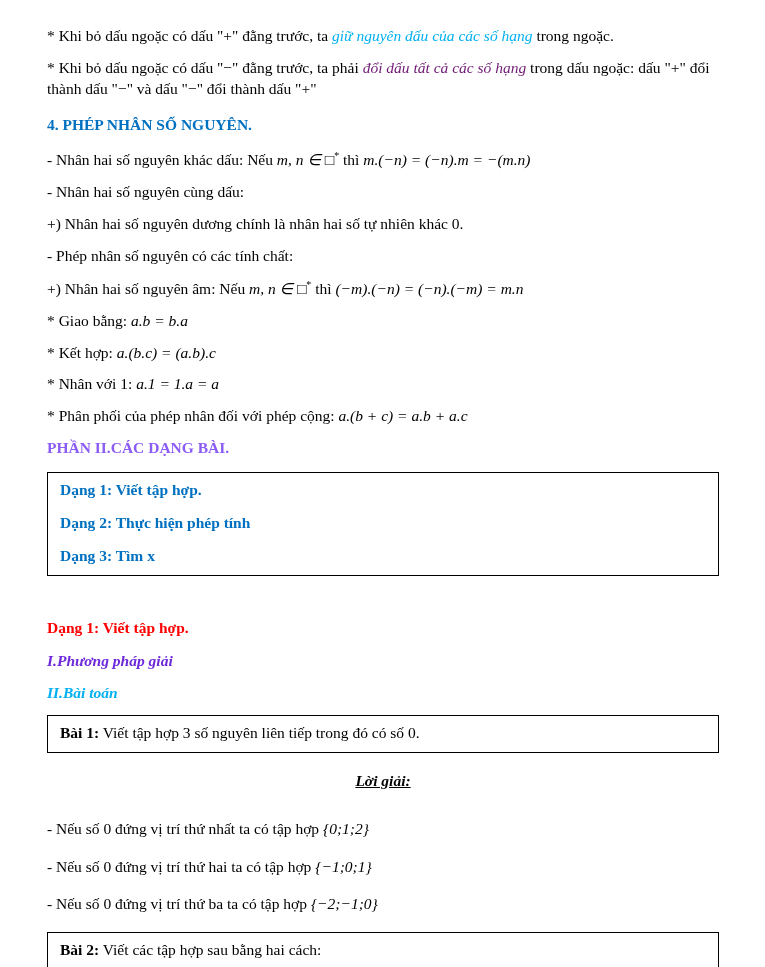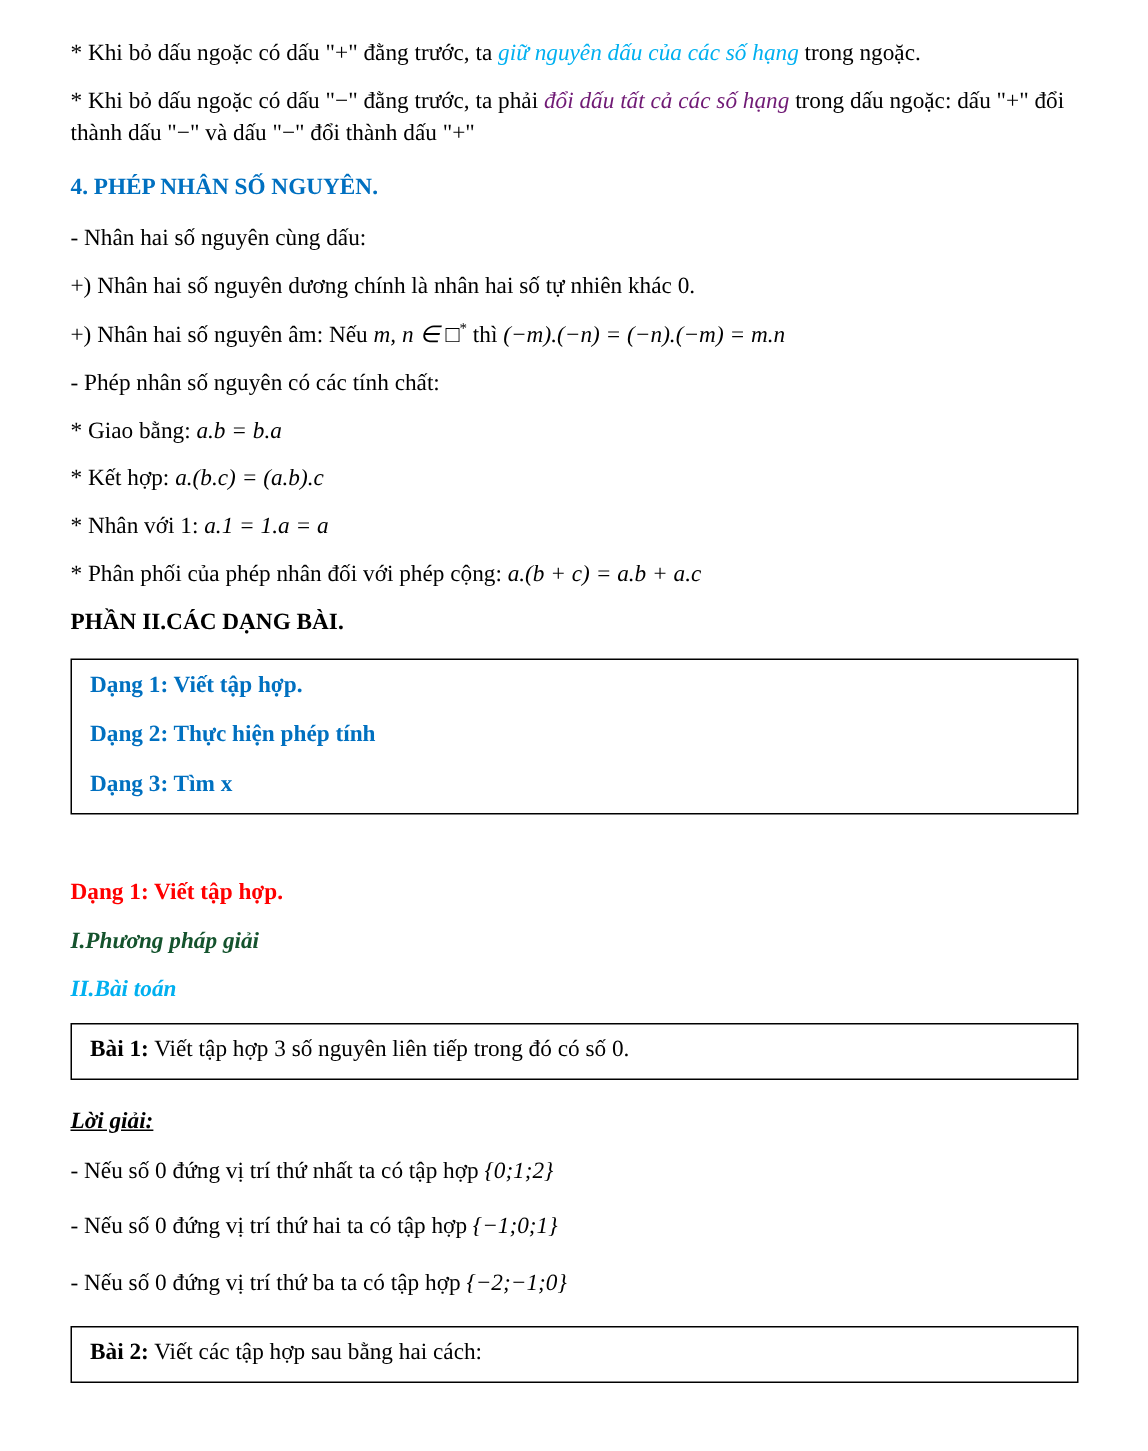--- a/index.html
+++ b/index.html
@@ -41,21 +41,21 @@
   .math sup { font-size: 10px; font-style: normal; }
   .sym-box { font-style: normal; }
   .boxed {
     border: 1px solid #000000;
     margin: 4px 0 12px 0;
     padding: 7px 12px 2px 12px;
   }
   .boxed .para:last-child { margin-bottom: 6px; }
   .dang-box { margin-bottom: 10px; }
   .dang-box .para { font-weight: bold; margin-bottom: 12px; }
-  .loigiai-wrap { margin: 18px 0 12px 0; }
+  .loigiai-wrap { margin: 18px 0 27px 0; text-align: center; }
   .loigiai {
     font-weight: bold;
     font-style: italic;
     text-decoration: underline;
   }
   .sol { margin: 0 0 17px 0; }
   .bai-label { font-weight: bold; }
 </style>
 </head>
 <body>
@@ -64,55 +64,58 @@
 
   <p class="para">
     <span>* Khi bỏ dấu ngoặc có dấu "+" đằng trước, ta </span><span class="hl" style="color:#00B0F0">giữ nguyên dấu của các số hạng</span><span> trong ngoặc.</span>
   </p>
   <p class="para tall">
     <span>* Khi bỏ dấu ngoặc có dấu "−"  đằng trước, ta phải </span><span class="hl" style="color:#701a75">đổi dấu tất cả các số hạng</span><span> trong dấu ngoặc: dấu "+" đổi thành dấu "−" và dấu "−" đổi thành dấu "+"</span>
   </p>
 
   <p class="h-blue" style="color:#0070C0">4. PHÉP NHÂN SỐ NGUYÊN.</p>
 
+  <p class="para">
+    <span>- Nhân hai số nguyên khác dấu: Nếu </span><span class="math"><span>m, n ∈ □</span><sup>*</sup></span><span> thì </span><span class="math">m.(−n) = (−n).m = −(m.n)</span>
+  </p>
 
   <p class="para">- Nhân hai số nguyên cùng dấu:</p>
 
   <p class="para">+) Nhân hai số nguyên dương chính là nhân hai số tự nhiên khác 0.</p>
 
+  <p class="para">- Phép nhân số nguyên có các tính chất:</p>
+
   <p class="para">
     <span>+) Nhân hai số nguyên âm: Nếu </span><span class="math"><span>m, n ∈ □</span><sup>*</sup></span><span> thì </span><span class="math">(−m).(−n) = (−n).(−m) = m.n</span>
   </p>
-
-  <p class="para">- Phép nhân số nguyên có các tính chất:</p>
 
   <p class="para">
     <span>* Giao bằng:  </span><span class="math">a.b = b.a</span>
   </p>
   <p class="para">
     <span>* Kết hợp:  </span><span class="math">a.(b.c) = (a.b).c</span>
   </p>
   <p class="para">
     <span>* Nhân với 1:  </span><span class="math">a.1 = 1.a = a</span>
   </p>
   <p class="para">
     <span>* Phân phối của phép nhân đối với phép cộng:  </span><span class="math">a.(b + c) = a.b + a.c</span>
   </p>
 
-  <p class="h-blue" style="color:#000000; margin-top:1px;">PHẦN II.CÁC DẠNG BÀI.</p>
+  <p class="h-blue" style="color:#8b5cf6; margin-top:1px;">PHẦN II.CÁC DẠNG BÀI.</p>
 
   <div class="boxed dang-box">
     <p class="para" style="color:#0070C0">Dạng 1: Viết tập hợp.</p>
     <p class="para" style="color:#0070C0">Dạng 2: Thực hiện phép tính</p>
     <p class="para" style="color:#0070C0">Dạng 3: Tìm x</p>
   </div>
 
   <p class="h-red" style="color:#FF0000">Dạng 1: Viết tập hợp.</p>
 
-  <p class="sub-cyan" style="color:#14532d">I.Phương pháp giải</p>
+  <p class="sub-cyan" style="color:#6d28d9">I.Phương pháp giải</p>
 
 
   <p class="sub-cyan" style="color:#00B0F0">II.Bài toán</p>
 
   <div class="boxed">
     <p class="para">
       <span class="bai-label">Bài 1:</span><span> Viết tập hợp 3 số nguyên liên tiếp trong đó có số 0.</span>
     </p>
   </div>
 

